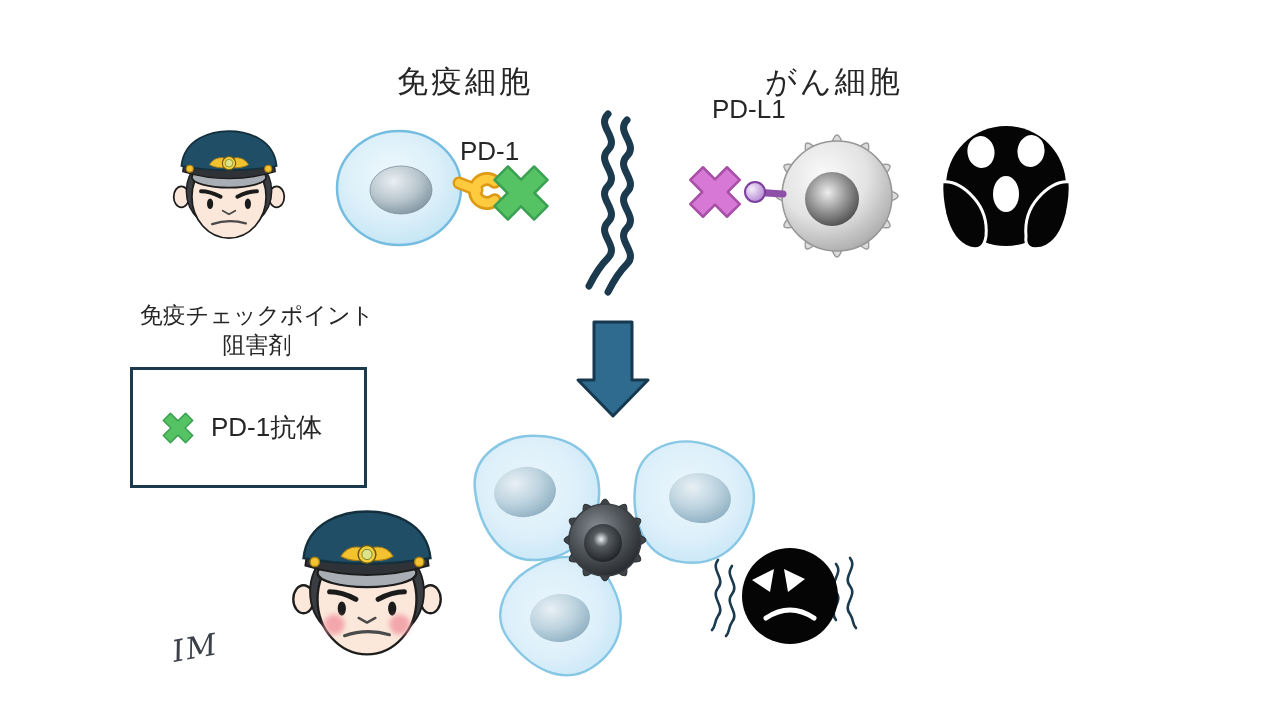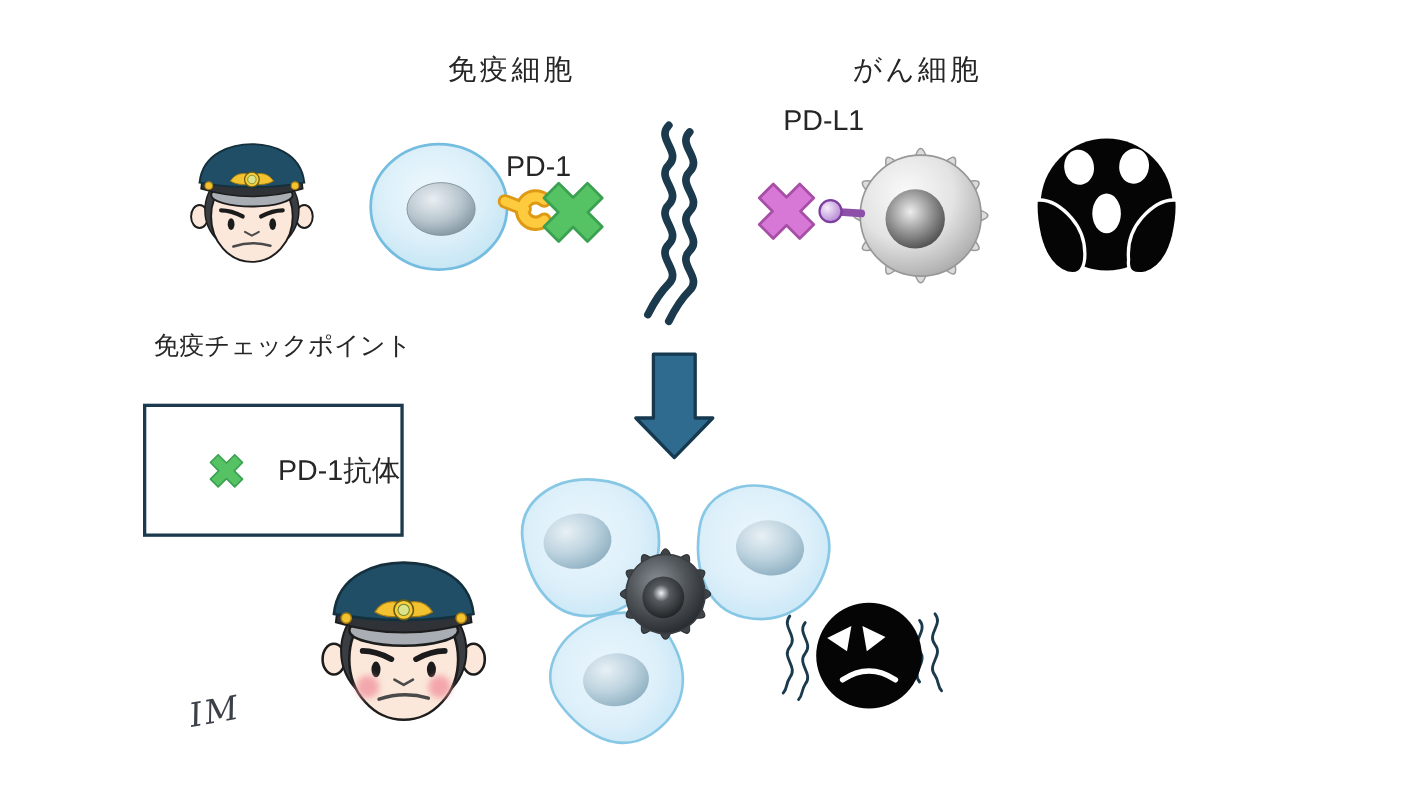--- a/index.html
+++ b/index.html
@@ -1,24 +1,24 @@
 <!DOCTYPE html>
 <html><head>
 <meta charset="utf-8">
 <style>
   html,body{margin:0;padding:0;background:#fff;}
   .stage{position:relative;width:1280px;height:720px;background:#fff;overflow:hidden;
          font-family:"Liberation Sans", sans-serif;color:#262626;}
   .abs{position:absolute;}
-  .hdr{font-size:26px;letter-spacing:3px;transform:translateX(-50%);white-space:nowrap;}
+  .hdr{font-size:31px;letter-spacing:3px;transform:translateX(-50%);white-space:nowrap;margin-top:15px;}
   .mol{font-size:26px;white-space:nowrap;}
   .legend-title{font-size:23px;line-height:1.32;text-align:center;transform:translateX(-50%);white-space:nowrap;}
   .legend-box{left:130px;top:367px;width:237px;height:121px;border:3px solid #1B3A4D;background:#fff;
               display:flex;flex-direction:column;justify-content:space-evenly;box-sizing:border-box;}
-  .legend-row{display:flex;align-items:center;padding-left:24px;gap:26px;margin-left:28px;}
+  .legend-row{display:flex;align-items:center;padding-left:24px;gap:12px;}
   .legend-label{font-size:26px;white-space:nowrap;}
   .skin{fill:#FBE8DA;stroke:#1d1d1d;stroke-width:2.5;}
   .brow{stroke:#1b1b1b;stroke-width:5.5;fill:none;stroke-linecap:round;}
   .sig{font-family:"DejaVu Serif", serif;font-style:italic;font-size:30px;color:#3C4149;
        transform:rotate(-10deg);letter-spacing:2px;}
   svg{display:block;}
 </style>
 </head>
 <body>
 
@@ -126,22 +126,23 @@
 
   <svg class="abs" style="left:936px;top:120px;" width="145" height="140" viewBox="0 0 145 140">
     <circle cx="70" cy="66" r="60" fill="#050505"></circle>
     <ellipse cx="45" cy="32" rx="13.5" ry="16" fill="#fff" transform="rotate(-8,45,32)"></ellipse>
     <ellipse cx="95" cy="31" rx="13.5" ry="16" fill="#fff" transform="rotate(8,95,31)"></ellipse>
     <ellipse cx="70" cy="74" rx="13" ry="18" fill="#fff"></ellipse>
     <path d="M6,62 Q22,60 38,78 Q52,94 50,116 Q48,132 34,128 Q16,122 9,94 Q5,76 6,62 Z" fill="#050505" stroke="#fff" stroke-width="3"></path>
     <path d="M134,62 Q118,60 102,78 Q88,94 90,116 Q88,132 106,128 Q124,122 131,94 Q135,76 134,62 Z" fill="#050505" stroke="#fff" stroke-width="3"></path>
   </svg>
 
-  <div class="abs legend-title" style="left:257px;top:300px;font-family:Liberation Serif, serif;">
+  <div class="abs legend-title" style="left:257px;top:300px;">
     <div>免疫チェックポイント</div>
+    <div>阻害剤</div>
   </div>
   <div class="abs legend-box">
     <div class="legend-row">
       <svg width="42" height="42" viewBox="-30 -30 60 60">
         <g transform="rotate(45)">
           <path d="M-7.2,-22.5 h14.4 v15.3 h15.3 v14.4 h-15.3 v15.3 h-14.4 v-15.3 h-15.3 v-14.4 h15.3 z" stroke="#3BA152" stroke-width="2.2" stroke-linejoin="round" fill="#55C263"></path>
         </g>
       </svg>
       <span class="legend-label">PD-1抗体</span>
     </div>

